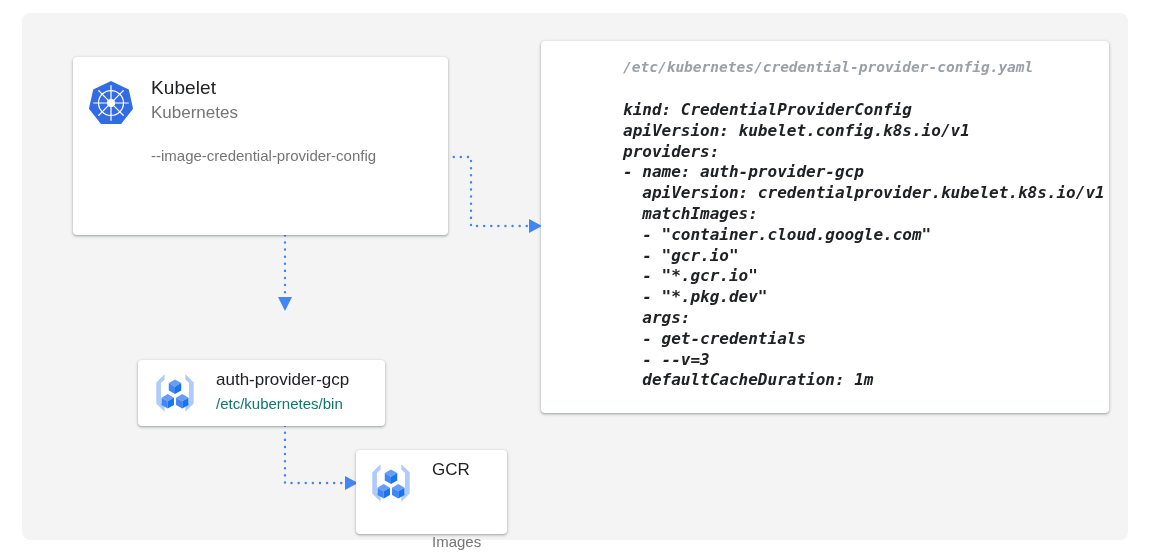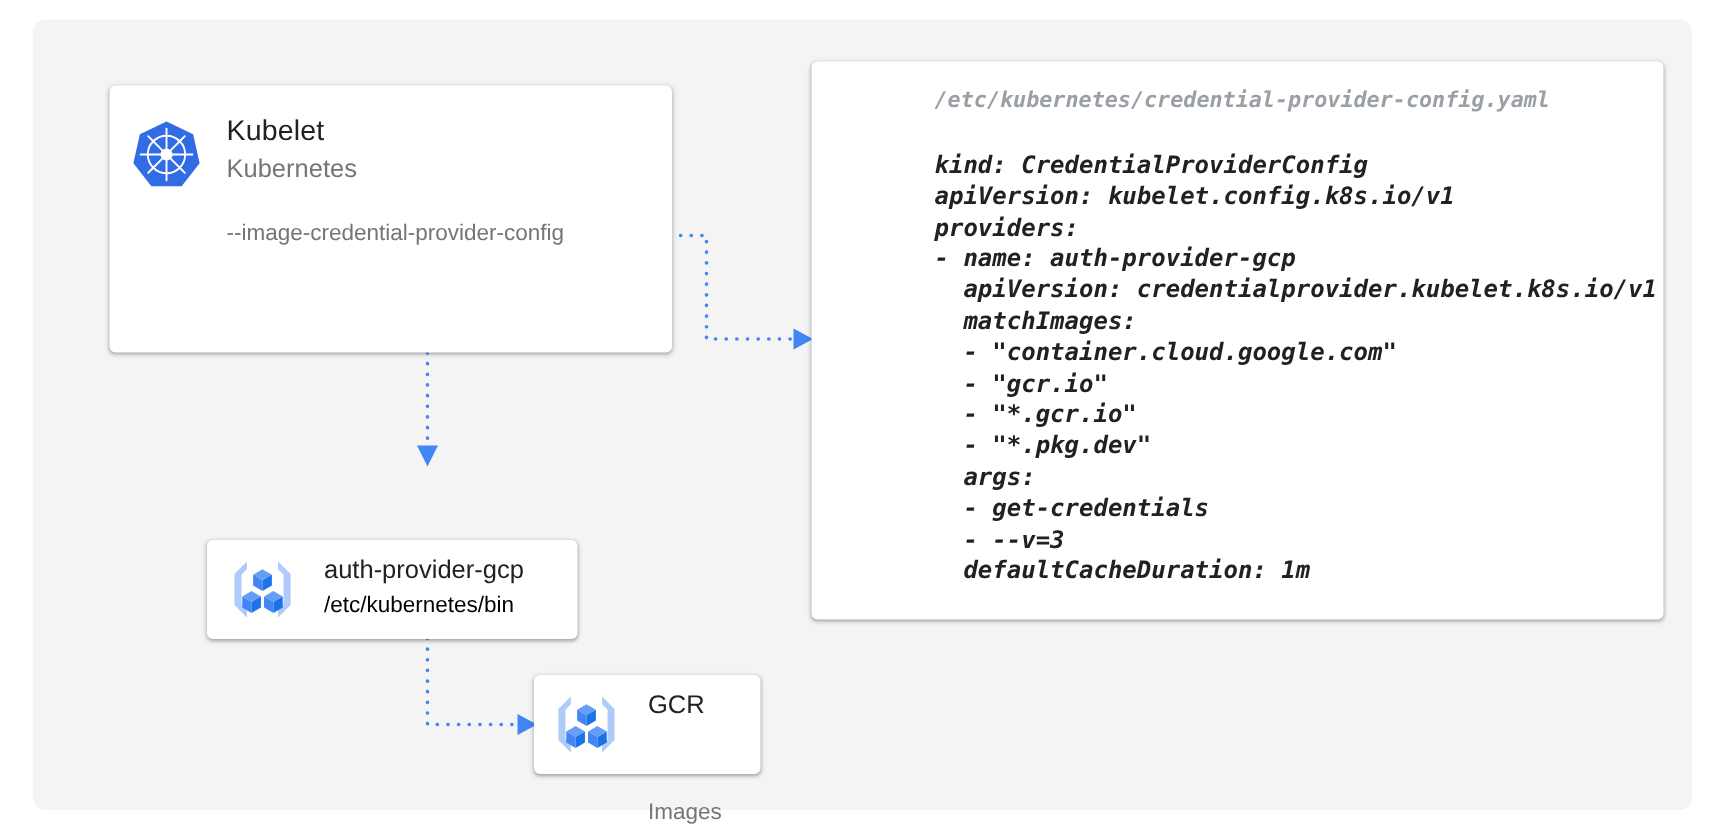--- a/index.html
+++ b/index.html
@@ -99,30 +99,30 @@
     top: 10px;
     font-size: 17px;
     color: #202124;
     white-space: nowrap;
   }
   #provider-subtitle {
     position: absolute;
     left: 78px;
     top: 35px;
     font-size: 15px;
-    color: #000000;
+    color: #0f766e;
     white-space: nowrap;
   }
 
   
   #gcr-card {
     left: 356px;
     top: 450px;
     width: 151px;
-    height: 66px;
+    height: 84px;
   }
   #gcr-icon {
     position: absolute;
     left: 9px;
     top: 7px;
     width: 52px;
     height: 52px;
   }
   #gcr-title {
     position: absolute;

